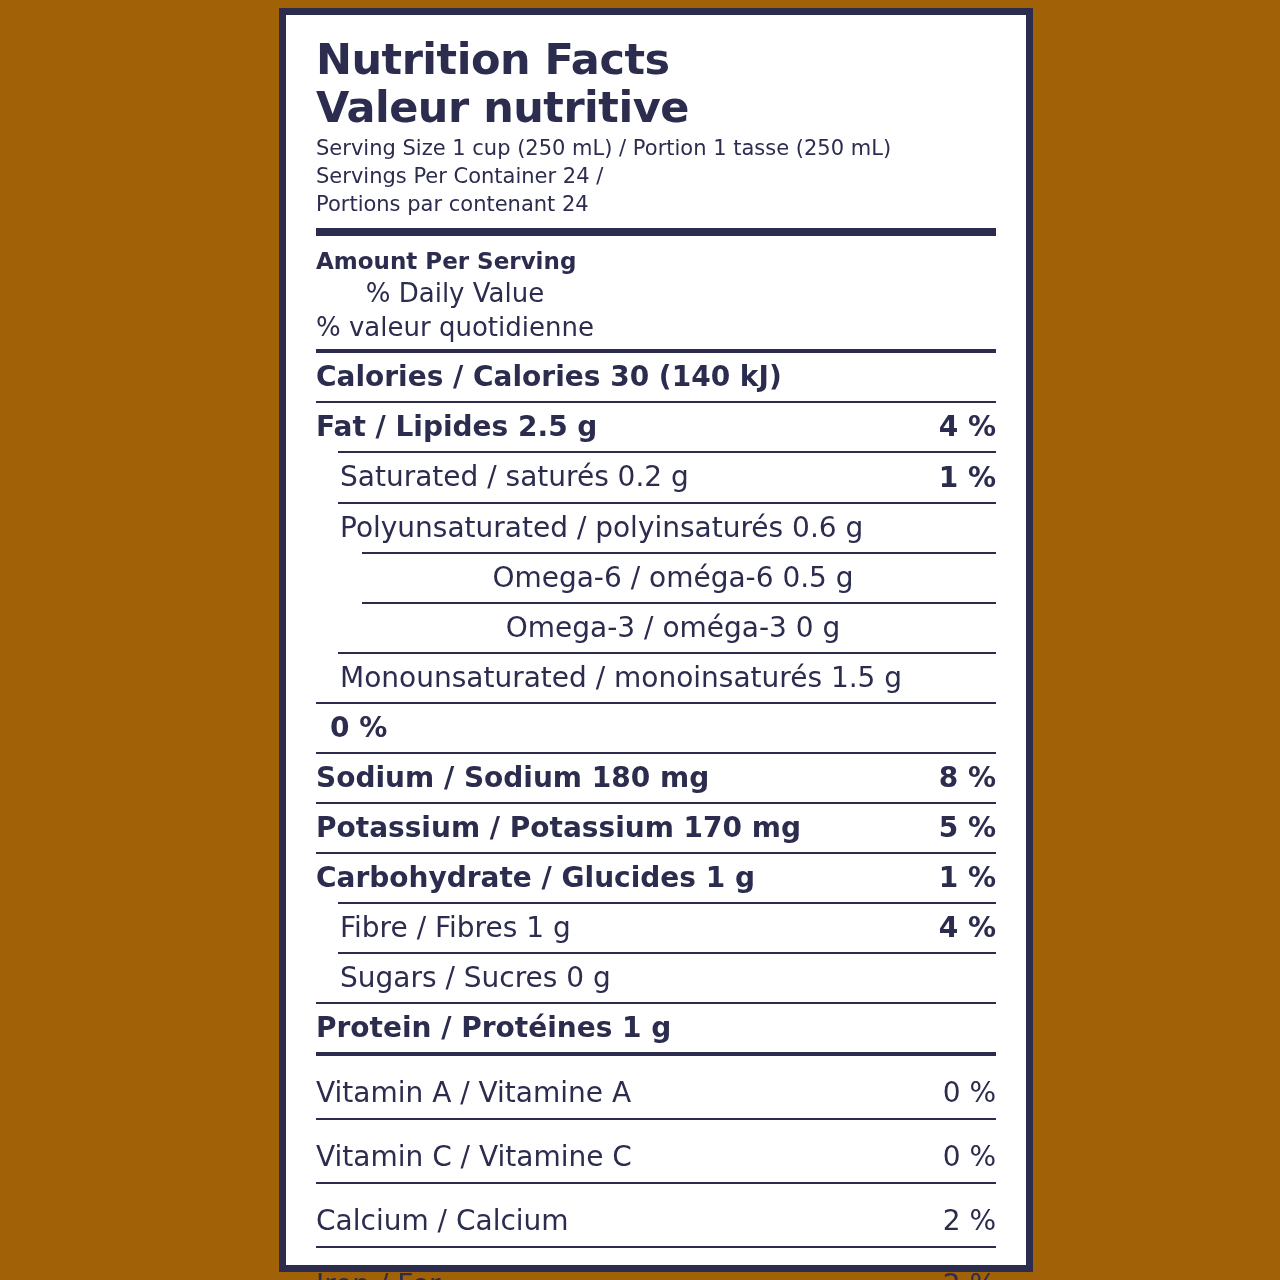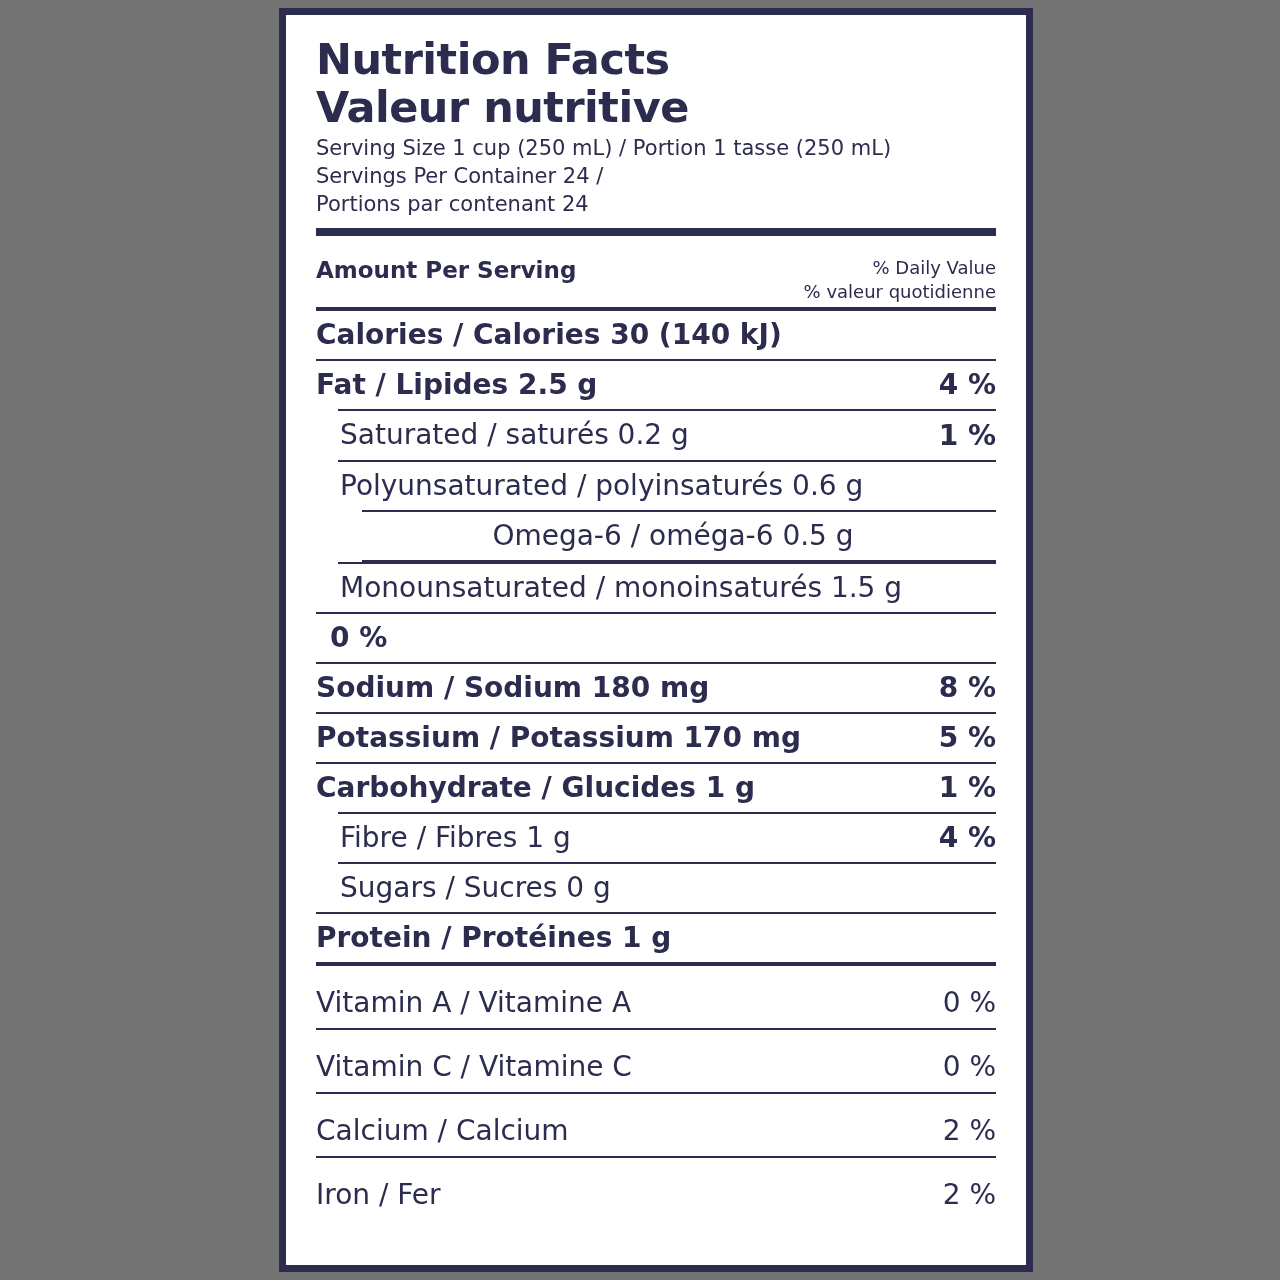--- a/index.html
+++ b/index.html
@@ -7,21 +7,21 @@
     padding: 0;
     background: #fdfcf7;
     width: 1280px;
     height: 1280px;
     font-family: "DejaVu Sans", "Liberation Sans", sans-serif;
   }
   #page {
     position: relative;
     width: 1280px;
     height: 1280px;
-    background: #737373;
+    background: #a16207;
     overflow: hidden;
   }
   .panel {
     position: absolute;
     left: 279px;
     top: 8px;
     width: 754px;
     height: 1264px;
     border: 7px solid #2b2c4e;
     background: #ffffff;
@@ -64,32 +64,33 @@
   .rule-indent-1 {
     margin-left: 22px;
   }
   .rule-indent-2 {
     margin-left: 46px;
   }
   .hdr-row {
     display: flex;
     justify-content: space-between;
     align-items: flex-start;
-    padding: 20px 0 4px 0;
+    padding: 11px 0 4px 0;
+    flex-direction: column;
   }
   .hdr-left {
     font-size: 23px;
     line-height: 1.3;
     font-weight: bold;
   }
   .hdr-left .l2 { font-weight: normal; }
   .hdr-right {
-    font-size: 18px;
+    font-size: 26px;
     line-height: 1.3;
-    text-align: right;
+    text-align: center;
   }
   .row {
     display: flex;
     justify-content: space-between;
     align-items: center;
     font-size: 28px;
     padding: 7px 0 8px 0;
     box-sizing: border-box;
   }
   .row .label { flex: 1 1 auto; }
@@ -165,20 +166,24 @@
         <div class="dv"></div>
       </div>
 
       <div class="rule-thin rule-indent-2"></div>
       <div class="row ind2">
         <div class="label">Omega-6 / oméga-6 0.5 g</div>
         <div class="dv"></div>
       </div>
 
       <div class="rule-thin rule-indent-2"></div>
+      <div class="row ind2">
+        <div class="label">Omega-3 / oméga-3 0 g</div>
+        <div class="dv"></div>
+      </div>
 
       <div class="rule-thin rule-indent-1"></div>
       <div class="row ind1">
         <div class="label">Monounsaturated / monoinsaturés 1.5 g</div>
         <div class="dv"></div>
       </div>
 
       <div class="rule-thin"></div>
       <div class="row">
         <div class="dv">0 %</div>

